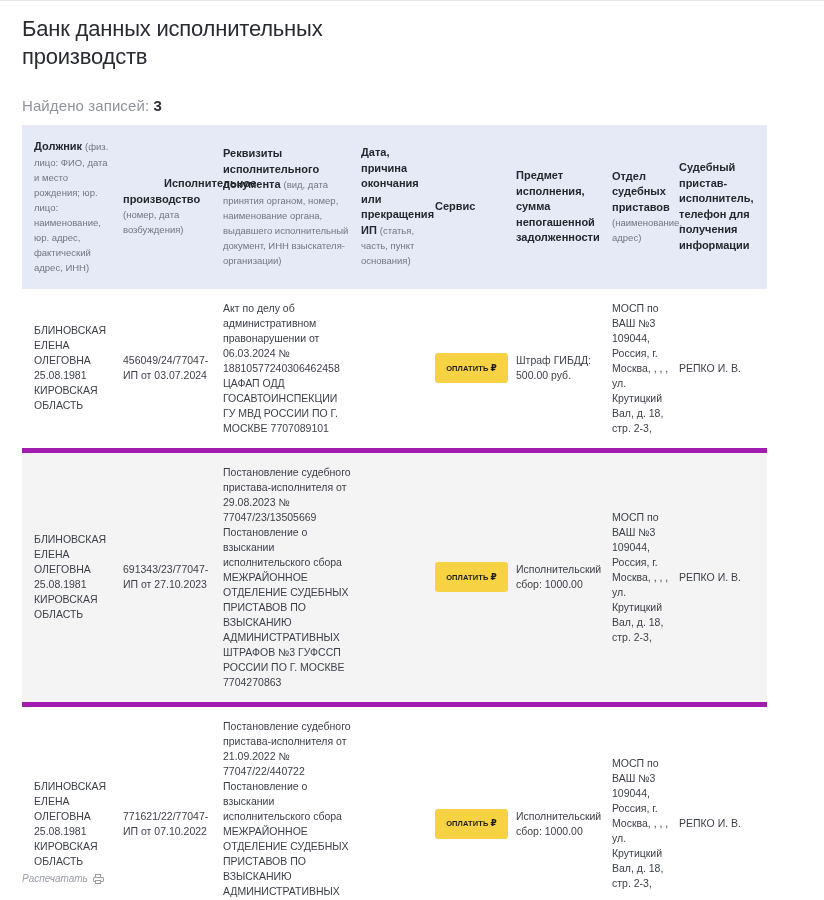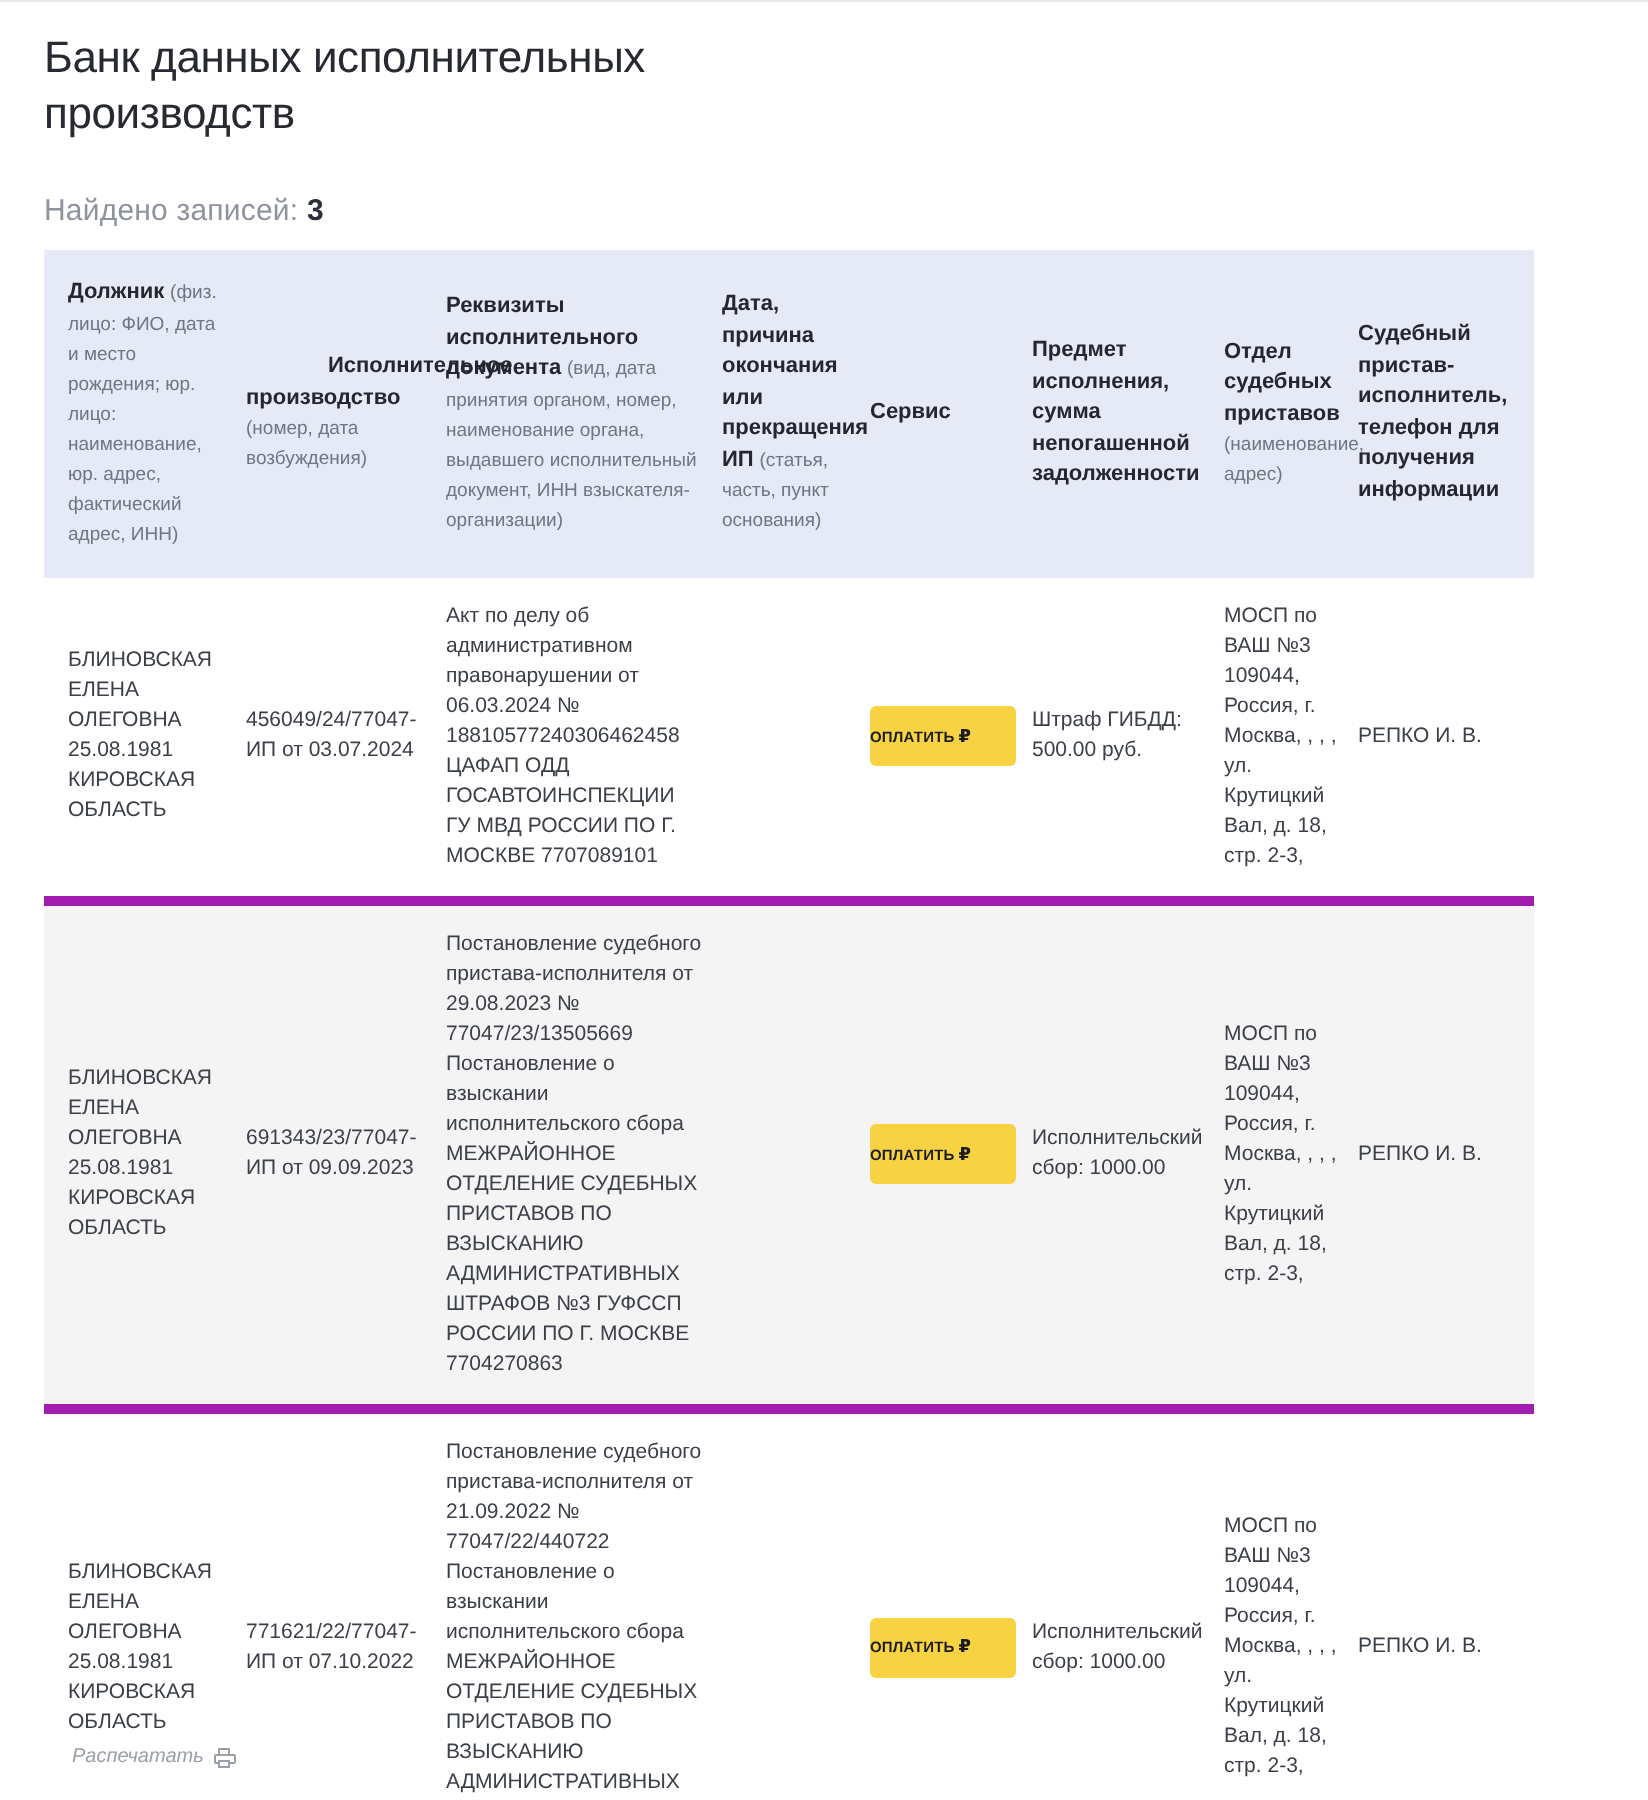--- a/index.html
+++ b/index.html
@@ -95,21 +95,21 @@
   col.c-service  { width: 81px; }
   col.c-subject  { width: 96px; }
   col.c-dept     { width: 67px; }
   col.c-bailiff  { width: 88px; }
   col.c-reason   { width: 74px; }
 
   
   .pay-btn {
     display: inline-flex;
     align-items: center;
-    justify-content: flex-start;
+    justify-content: center;
     gap: 2px;
     background: #f7d344;
     color: #1c1c1c;
     border: none;
     border-radius: 3px;
     font-family: "Liberation Sans", "DejaVu Sans", sans-serif;
     font-size: 7.5px;
     font-weight: bold;
     letter-spacing: 0.1px;
     height: 30px;
@@ -120,21 +120,21 @@
   }
   .pay-btn .rub {
     font-size: 9px;
     font-weight: bold;
     line-height: 1;
   }
 
   
   .print-row {
     position: absolute;
-    left: 36px;
+    left: 22px;
     top: 872px;
     display: flex;
     align-items: center;
     gap: 5px;
     cursor: pointer;
   }
   .print-label {
     font-size: 10px;
     font-style: italic;
     color: #9a9ea7;
@@ -239,21 +239,21 @@
                 <span class="rub">₽</span>
             </button>
           </td>
           <td>Штраф ГИБДД: 500.00 руб.</td>
           <td>МОСП по ВАШ №3 109044, Россия, г. Москва, , , , ул. Крутицкий Вал, д. 18, стр. 2-3,</td>
           <td>РЕПКО И. В.</td>
         </tr>
 
         <tr class="striped">
           <td>БЛИНОВСКАЯ ЕЛЕНА ОЛЕГОВНА 25.08.1981 КИРОВСКАЯ ОБЛАСТЬ</td>
-          <td>691343/23/77047-ИП от 09.09.2023</td>
+          <td>691343/23/77047-ИП от 27.10.2023</td>
           <td>Постановление судебного пристава-исполнителя от 29.08.2023 № 77047/23/13505669 Постановление о взыскании исполнительского сбора МЕЖРАЙОННОЕ ОТДЕЛЕНИЕ СУДЕБНЫХ ПРИСТАВОВ ПО ВЗЫСКАНИЮ АДМИНИСТРАТИВНЫХ ШТРАФОВ №3 ГУФССП РОССИИ ПО Г. МОСКВЕ 7704270863</td>
           <td></td>
           <td>
             <button class="pay-btn">
               <span>ОПЛАТИТЬ</span>
                 <span class="rub">₽</span>
             </button>
           </td>
           <td>Исполнительский сбор: 1000.00</td>
           <td>МОСП по ВАШ №3 109044, Россия, г. Москва, , , , ул. Крутицкий Вал, д. 18, стр. 2-3,</td>

